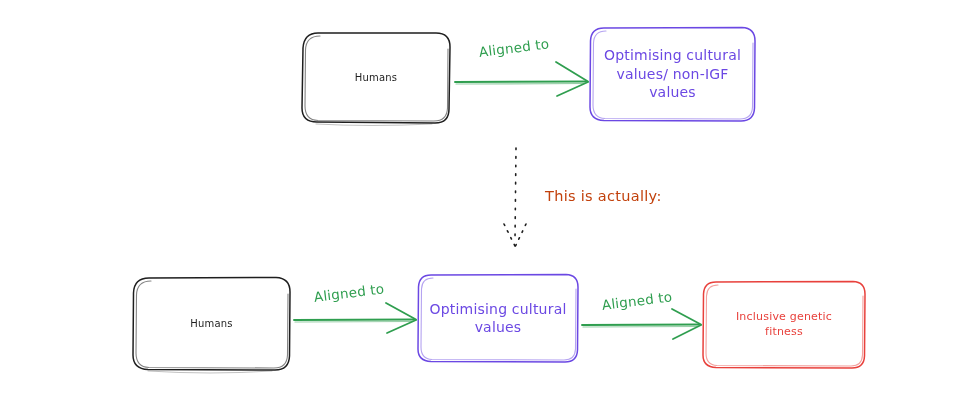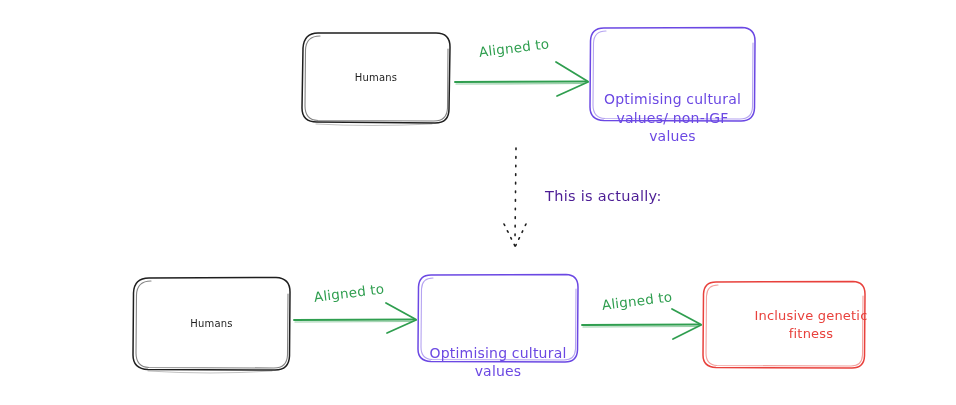--- a/index.html
+++ b/index.html
@@ -47,22 +47,22 @@
   .note-label {
     position: absolute;
     font-family: "DejaVu Sans", sans-serif;
     font-size: 14.5px;
     letter-spacing: 0.3px;
     white-space: nowrap;
     pointer-events: none;
   }
   
   .t-humans   { font-size: 10px; }
-  .t-purple   { font-size: 14px; margin-top: 44px; }
-  .t-red      { font-size: 13px; padding-left: 27px; }
+  .t-purple   { font-size: 14px; }
+  .t-red      { font-size: 11px; }
 </style>
 </head>
 <body>
 
 <div id="canvas">
 
   <svg id="sketch" viewBox="0 0 956 405" xmlns="http://www.w3.org/2000/svg">
 
     <g>
       <path d="M318 33 Q304 33 303 48 L302 108 Q302 122 317 122 L435 123 Q449 123 449 109 L450 47 Q450 33 436 33 Z" fill="#ffffff" stroke="#1e1e1e" stroke-width="1.5" stroke-linecap="round" stroke-linejoin="round"></path>
@@ -133,15 +133,15 @@
 
   <div class="node-label t-red" style="left:703px; top:281px; width:162px; height:87px; color:#e8413c;">Inclusive genetic
 fitness</div>
 
   <div class="edge-label" style="left:478px; top:44px; color:#2f9e4f; transform:rotate(-7deg); transform-origin:left top;">Aligned to</div>
 
   <div class="edge-label" style="left:313px; top:289px; color:#2f9e4f; transform:rotate(-7deg); transform-origin:left top;">Aligned to</div>
 
   <div class="edge-label" style="left:601px; top:297px; color:#2f9e4f; transform:rotate(-7deg); transform-origin:left top;">Aligned to</div>
 
-  <div class="note-label" style="left:545px; top:188px; color:#4c1d95;">This is actually:</div>
+  <div class="note-label" style="left:545px; top:188px; color:#c2410c;">This is actually:</div>
 
 </div>
 
 </body></html>

